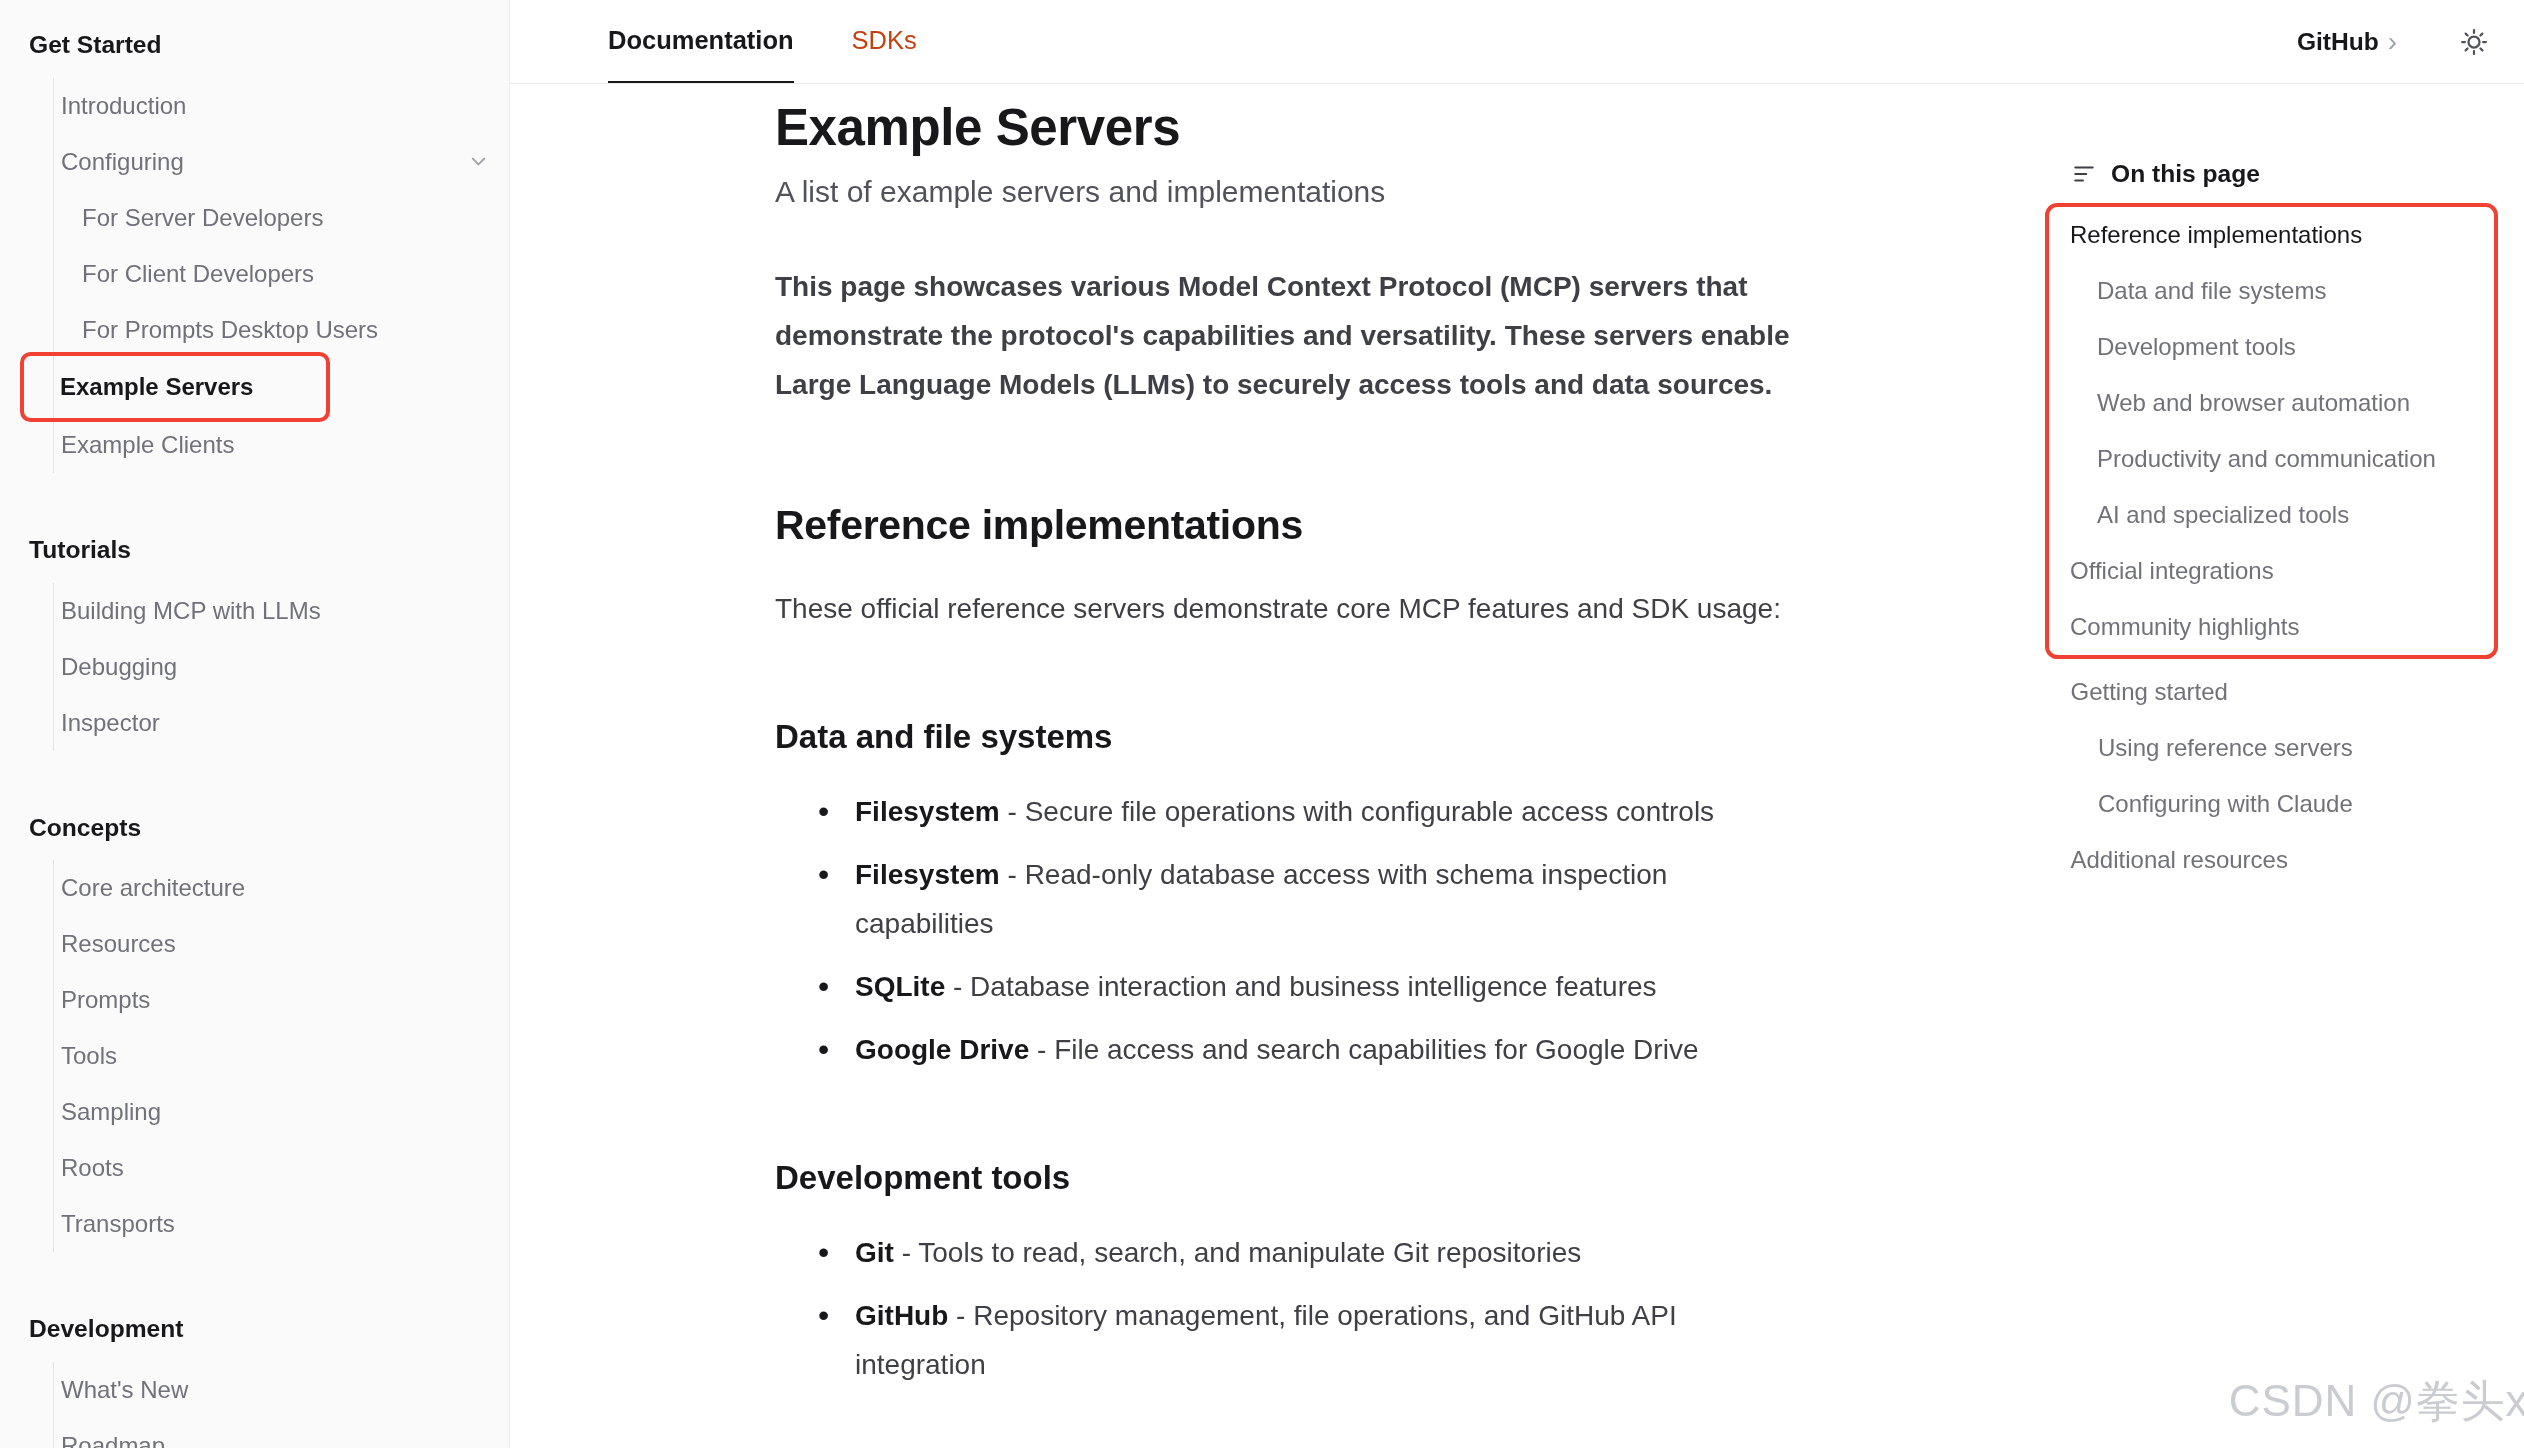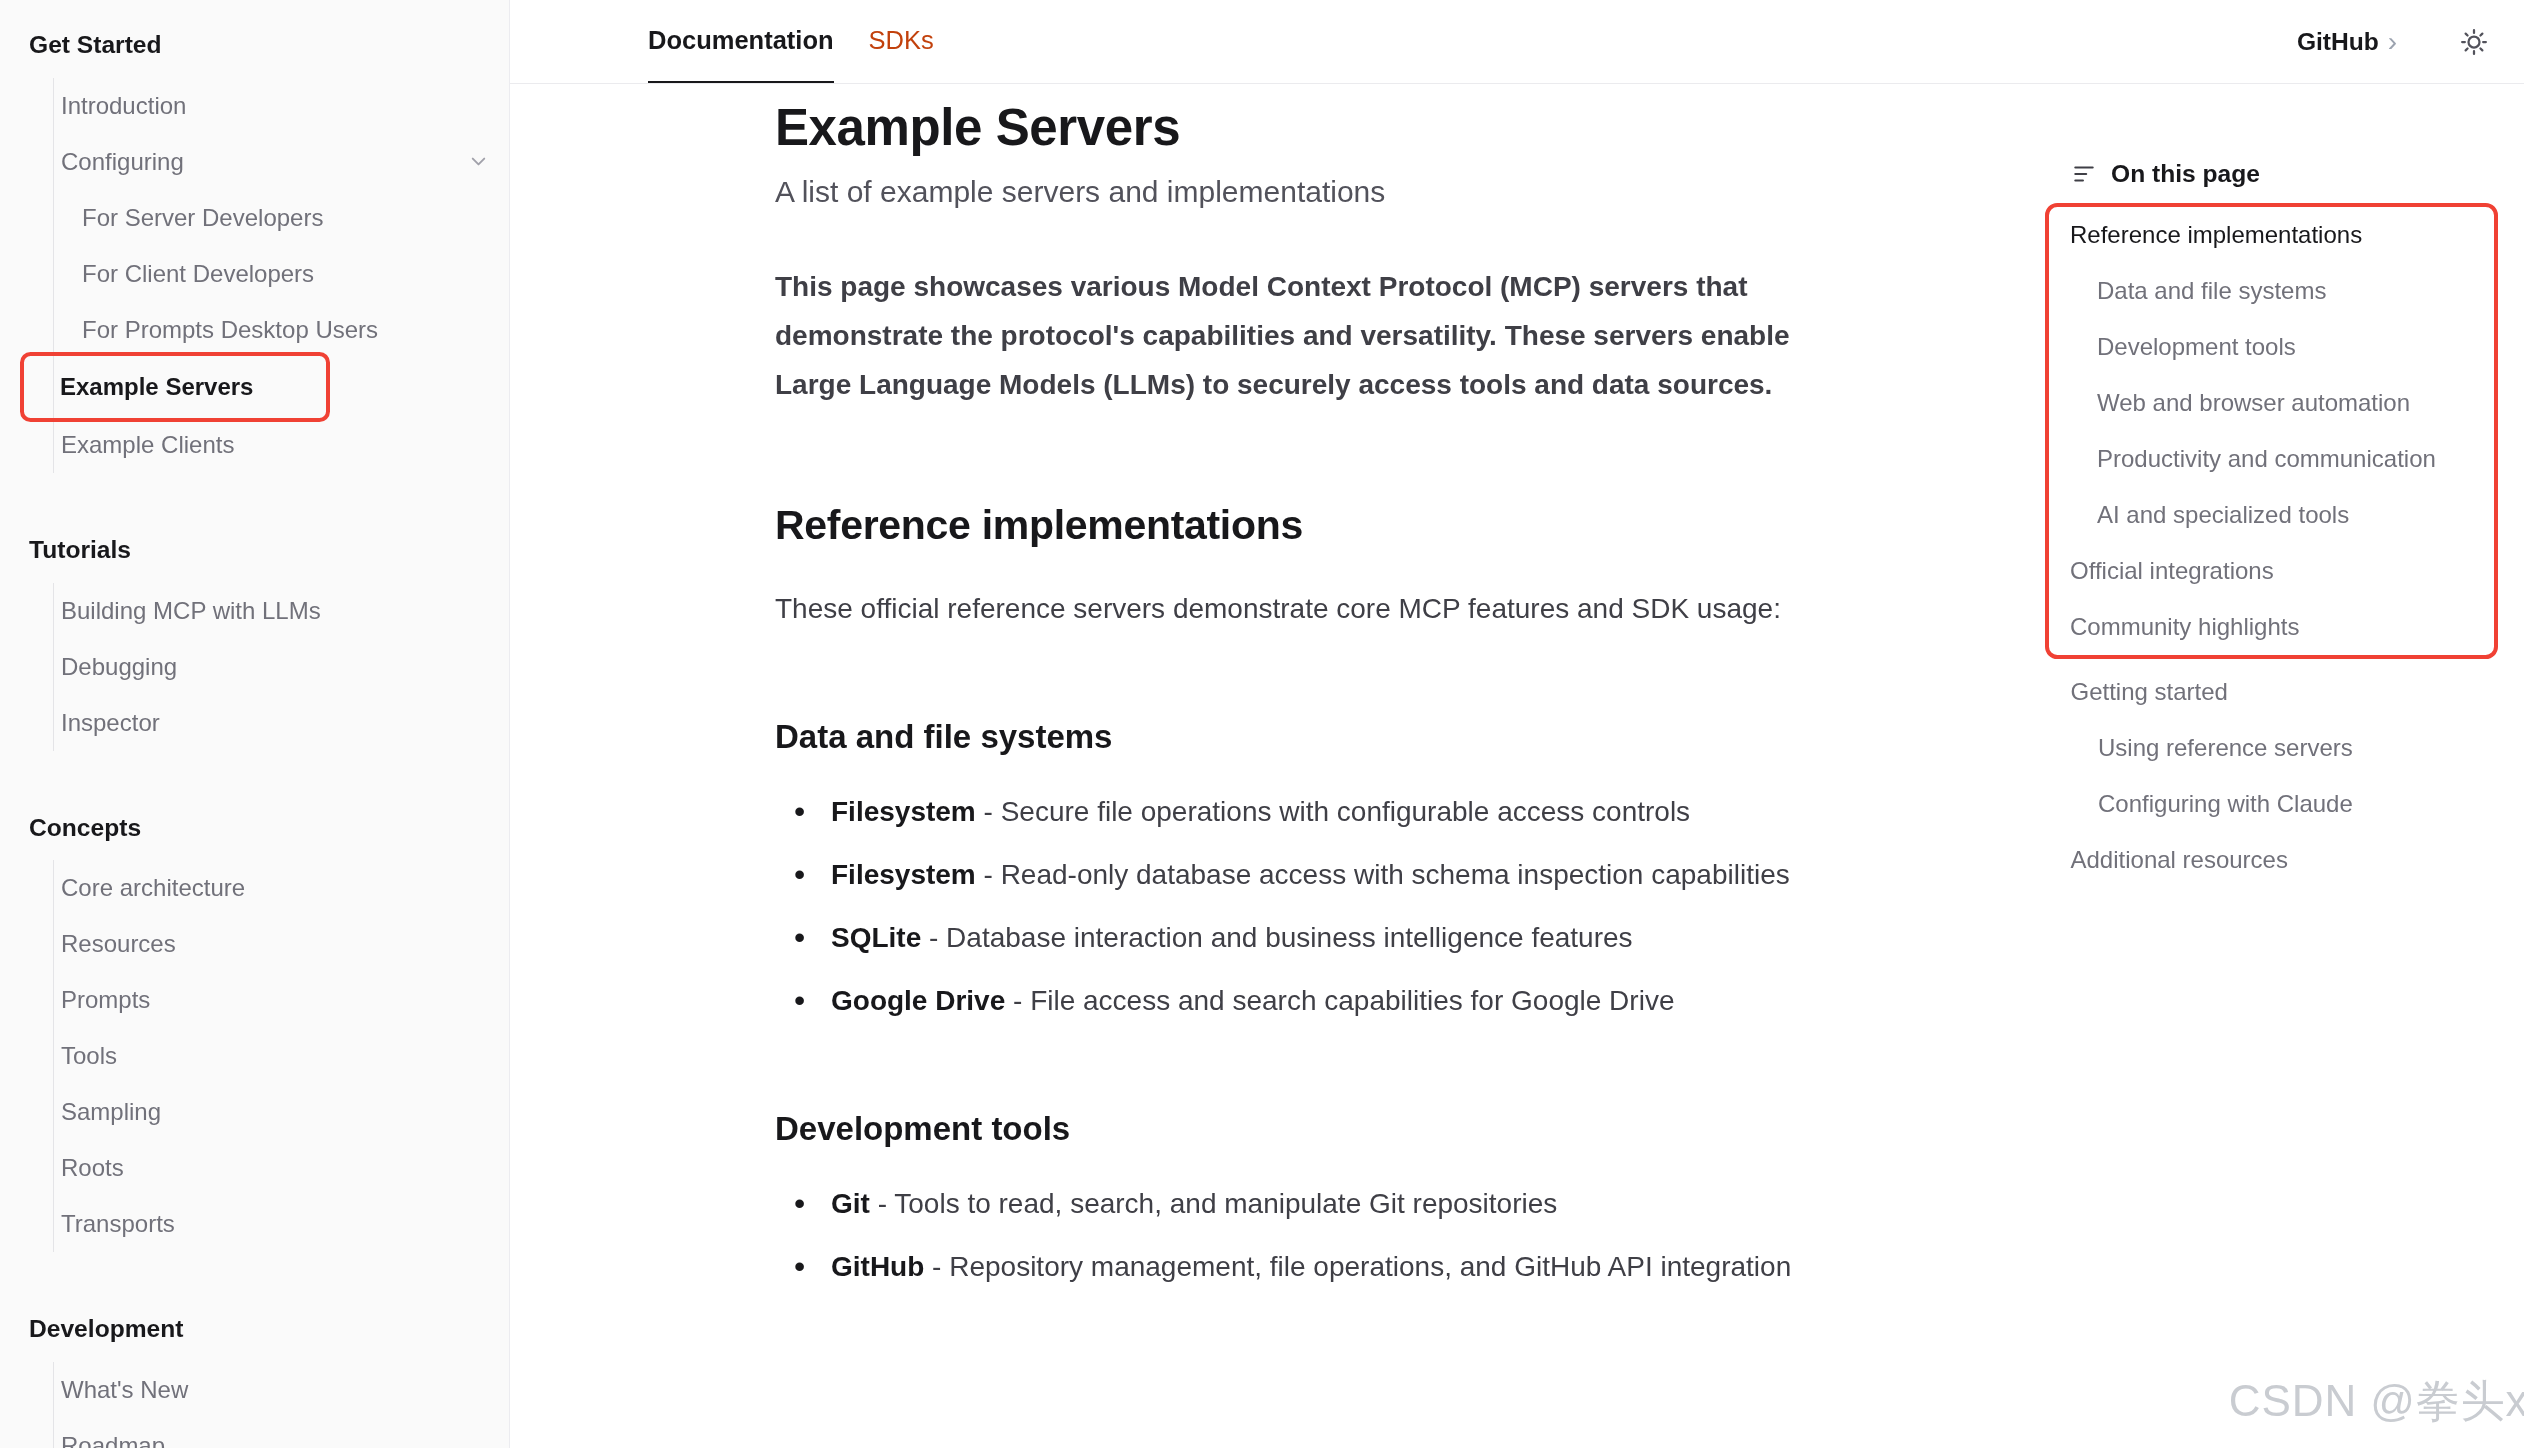--- a/index.html
+++ b/index.html
@@ -35,21 +35,21 @@
   }
   .annotation-box .nav-item { height:auto; padding-left:0; }
 
   
   .content-area { flex:1; display:flex; flex-direction:column; background:#fff; }
   .topnav {
     height:84px; min-height:84px; border-bottom:0.9px solid #ebebee;
     display:flex; align-items:stretch; justify-content:space-between;
     padding:0 36px 0 98px; background:#fff;
   }
-  .tabs { display:flex; gap:35px;margin-left:40px; }
+  .tabs { display:flex; gap:58px; }
   .tab {
     display:flex; align-items:center; font-size:25.5px; color:#c2410c;
     border-bottom:2.6px solid transparent; cursor:pointer;
   }
   .tab.active { color:#18181b; font-weight:600; border-bottom-color:#18181b; }
   .topnav-right { display:flex; align-items:center; gap:62px; }
   .github-link { display:flex; align-items:center; gap:8.8px; font-size:24.6px; font-weight:600; color:#18181b; cursor:pointer; text-decoration:none; }
   .github-link .chev { color:#9ca3af; font-size:28px; font-weight:400; line-height:1; }
   .theme-toggle { display:flex; align-items:center; cursor:pointer; }
 
@@ -58,21 +58,21 @@
   
   .main { margin-left:265px; width:1024px; padding-top:14px; }
   h1 { font-size:51px; font-weight:800; color:#18181b; letter-spacing:-0.4px; }
   .subtitle { margin-top:17.6px; font-size:30px; color:#52525b; }
   p.body-text { font-size:28px; line-height:49px; color:#3f3f46; }
   .intro-p { margin-top:53px;font-weight:bold; }
   .after-h2-p { margin-top:35px; }
   h2 { margin-top:93px; font-size:41px; font-weight:700; color:#18181b; letter-spacing:-0.3px; line-height:47px; }
   h3 { margin-top:84px; font-size:33px; font-weight:700; color:#18181b; line-height:40px; }
   ul.bullets { list-style:none; padding-left:56px; margin-top:30px; }
-  ul.bullets li { position:relative; font-size:28px; line-height:49px; color:#3f3f46; }
+  ul.bullets li { position:relative; font-size:28px; line-height:49px; color:#3f3f46;margin-left:24px; }
   ul.bullets li + li { margin-top:14px; }
   ul.bullets li::before {
     content:"•"; position:absolute; left:-37px; top:0;
     line-height:49px; font-size:32px; color:#18181b;
   }
   ul.bullets strong { color:#18181b; font-weight:700; }
 
   
   .toc { position:absolute; left:1535px; top:0; width:492px; padding-top:75px; }
   .toc-header { display:flex; align-items:center; gap:14px; padding-left:26px; height:30px; font-size:24.6px; font-weight:600; color:#18181b; }

